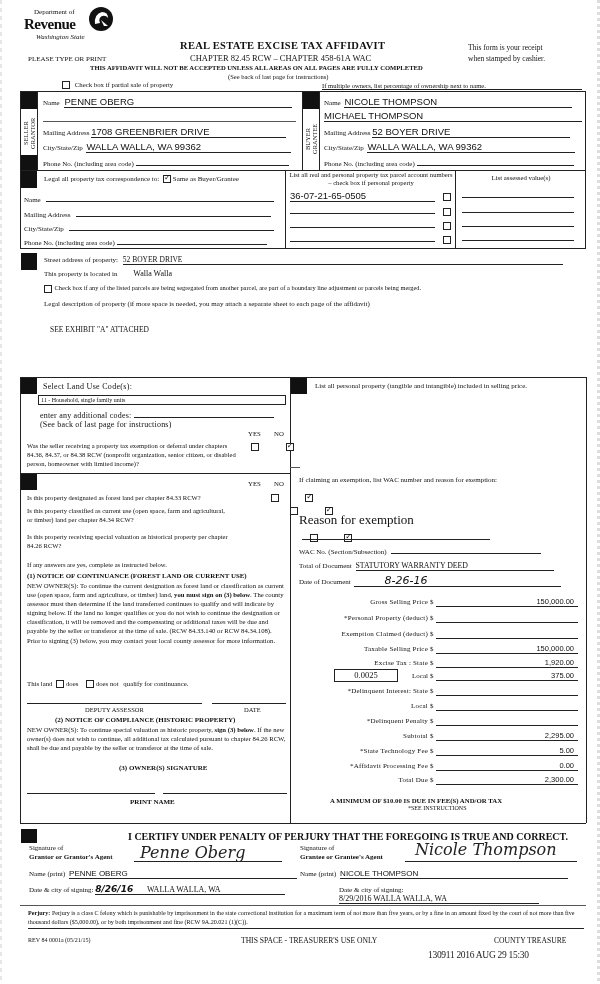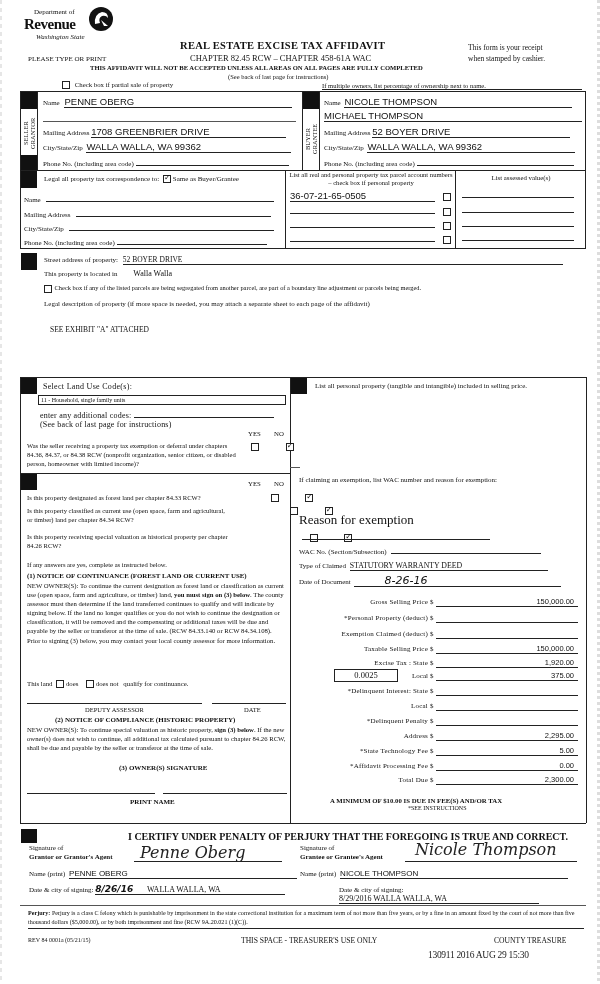--- a/index.html
+++ b/index.html
@@ -262,21 +262,21 @@
   <span>WAC No. (Section/Subsection)</span>
   <span class="uline" style="display:inline-block;width:150px;height:8px;margin-left:3px;"></span>
 </div>
 <div class="abs" style="left:299px;top:512px;font-size:13px;">
   <span>Reason for exemption</span>
   <span class="uline" style="display:inline-block;width:188px;height:8px;margin-left:3px;"></span>
 </div>
 
 
 <div class="abs" style="left:299px;top:561px;font-size:7px;">
-  <span>Type of Claimed</span>
+  <span>Total of Document</span>
   <span class="sans uline" style="display:inline-block;width:198px;font-size:7.8px;margin-left:2px;">STATUTORY WARRANTY DEED</span>
 </div>
 <div class="abs" style="left:299px;top:575px;font-size:7px;">
   <span>Date of Document</span>
   <span class="uline" style="display:inline-block;width:207px;margin-left:2px;font-family:'DejaVu Sans',sans-serif;font-style:italic;font-size:11px;padding-left:30px;line-height:11px;">8-26-16</span>
 </div>
 
 
 <div id="tax-rows">
   <div class="abs rtl" style="left:300px;top:598px;width:128px;font-size:7px;letter-spacing:0.2px;">Gross Selling Price</div>
@@ -313,21 +313,21 @@
   <div class="abs uline" style="left:436px;top:686px;width:142px;height:10px;"></div>
 
   <div class="abs rtl" style="left:300px;top:702px;width:128px;font-size:7px;letter-spacing:0.2px;">Local</div>
   <div class="abs" style="left:430px;top:702px;font-size:7px;">$</div>
   <div class="abs uline" style="left:436px;top:701px;width:142px;height:10px;"></div>
 
   <div class="abs rtl" style="left:300px;top:717px;width:128px;font-size:7px;letter-spacing:0.2px;">*Delinquent Penalty</div>
   <div class="abs" style="left:430px;top:717px;font-size:7px;">$</div>
   <div class="abs uline" style="left:436px;top:716px;width:142px;height:10px;"></div>
 
-  <div class="abs rtl" style="left:300px;top:732px;width:128px;font-size:7px;letter-spacing:0.2px;">Address</div>
+  <div class="abs rtl" style="left:300px;top:732px;width:128px;font-size:7px;letter-spacing:0.2px;">Subtotal</div>
   <div class="abs" style="left:430px;top:732px;font-size:7px;">$</div>
   <div class="abs uline" style="left:436px;top:731px;width:142px;height:10px;"></div>
   <div class="amt" style="left:436px;top:731px;width:138px;">2,295.00</div>
 
   <div class="abs rtl" style="left:300px;top:747px;width:128px;font-size:7px;letter-spacing:0.2px;">*State Technology Fee</div>
   <div class="abs" style="left:430px;top:747px;font-size:7px;">$</div>
   <div class="abs uline" style="left:436px;top:746px;width:142px;height:10px;"></div>
   <div class="amt" style="left:436px;top:746px;width:138px;">5.00</div>
 
   <div class="abs rtl" style="left:300px;top:762px;width:128px;font-size:7px;letter-spacing:0.2px;">*Affidavit Processing Fee</div>

